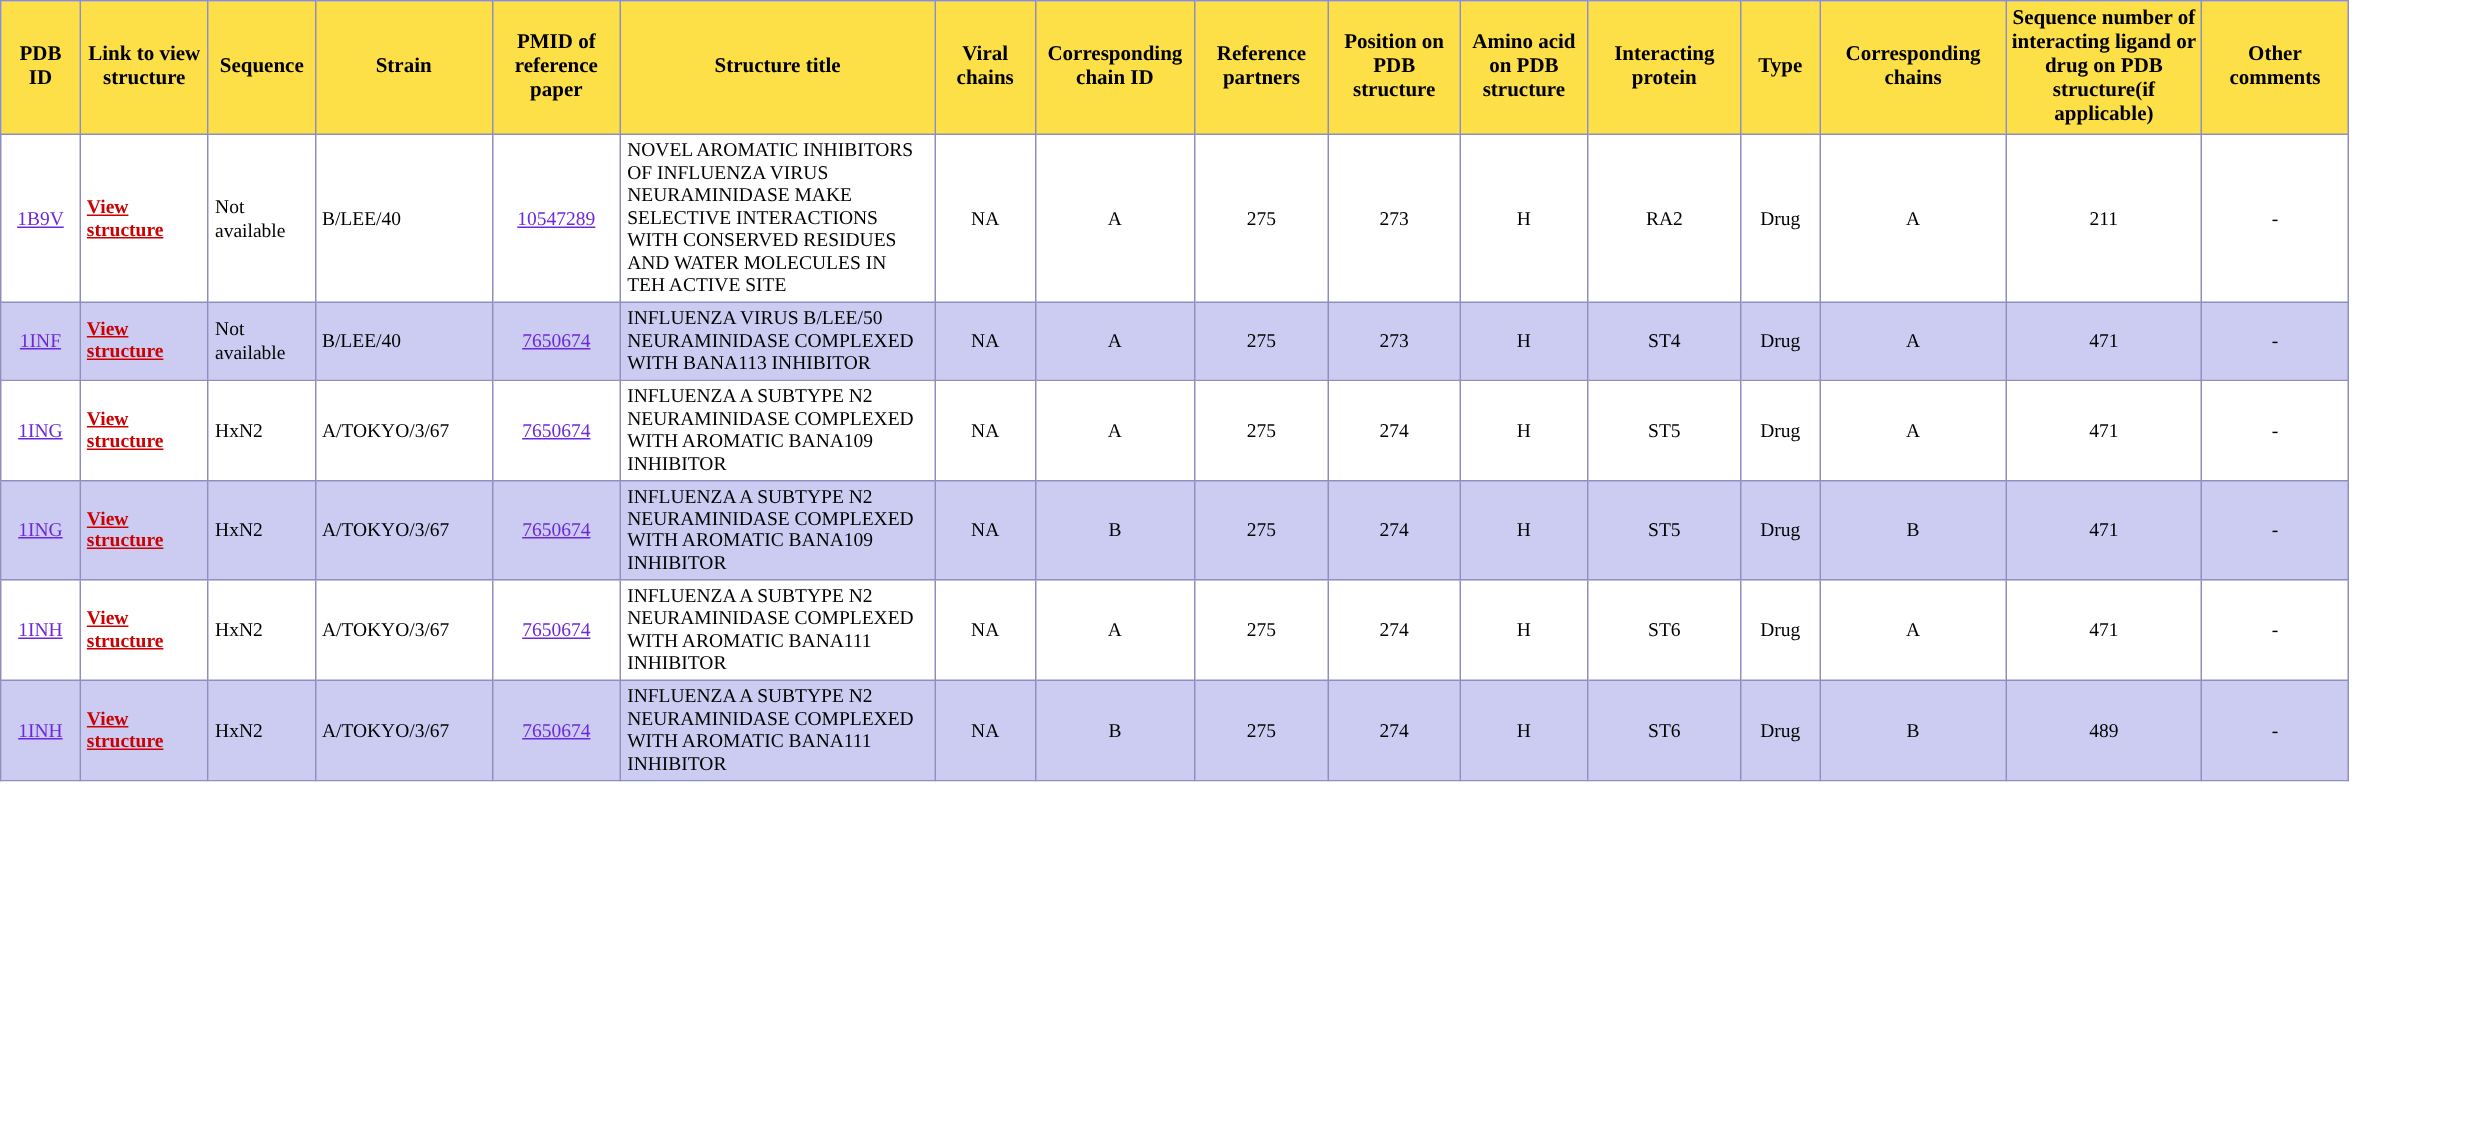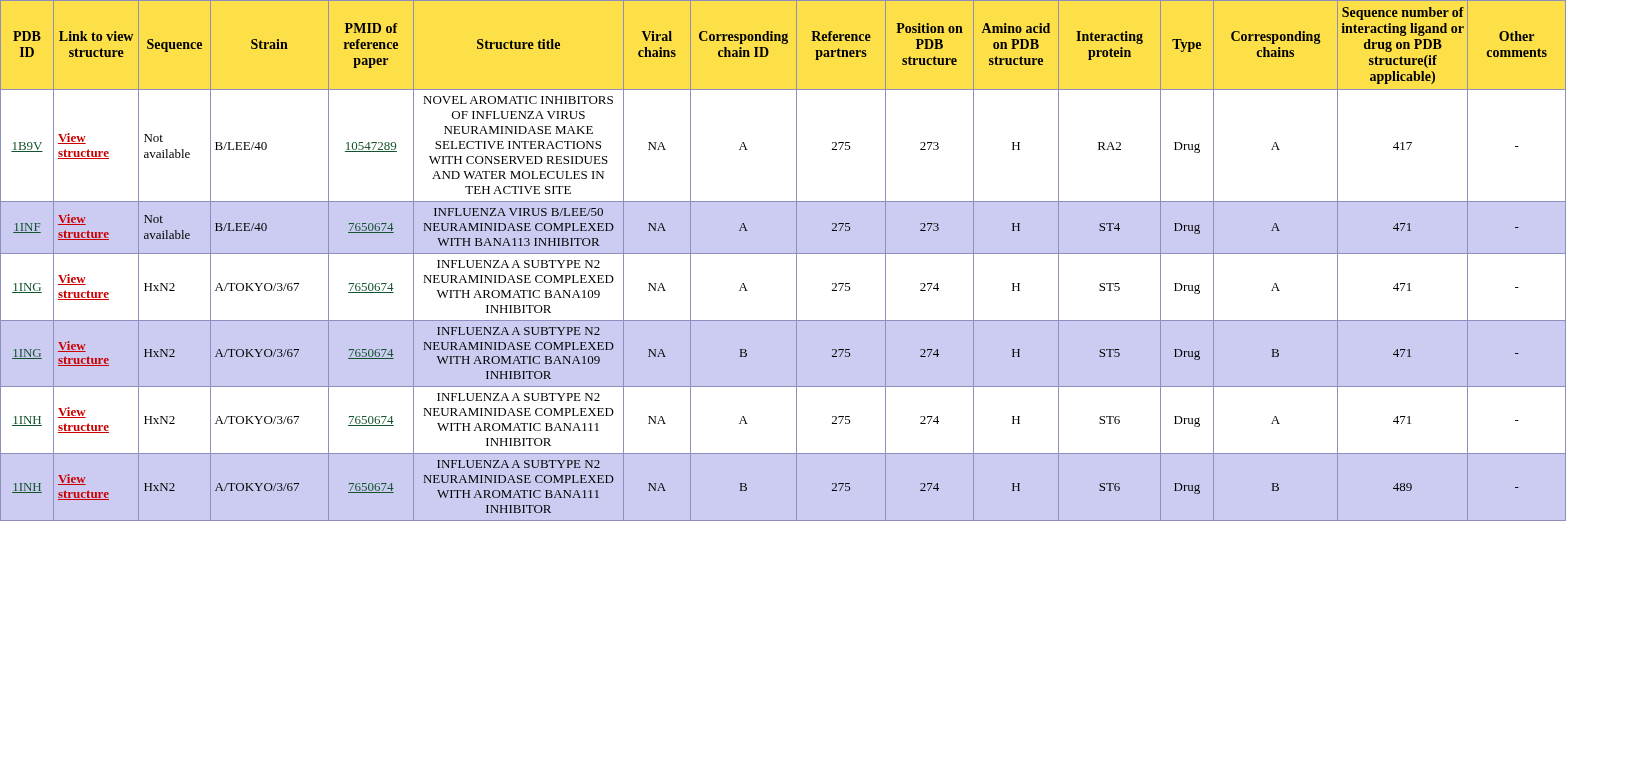--- a/index.html
+++ b/index.html
@@ -43,26 +43,26 @@
   table.data-table tbody tr.row-even td {
     background: #ccccf2;
   }
   td.c-center {
     text-align: center;
   }
   td.c-left {
     text-align: left;
   }
   td.title-cell {
-    text-align: center;
+    text-align: left;
     font-size: 13px;
     line-height: 1.15;
   }
   a.link-blue {
-    color: #14532d;
+    color: #6d28d9;
   }
   a.link-red {
     color: #cc0000;
     text-decoration: underline;
     font-weight: bold;
     display: inline-block;
     text-align: left;
     line-height: 1.15;
   }
   
@@ -136,21 +136,21 @@
         <td class="c-center"><a class="link-blue" href="#">10547289</a></td>
         <td class="title-cell">NOVEL AROMATIC INHIBITORS OF INFLUENZA VIRUS NEURAMINIDASE MAKE SELECTIVE INTERACTIONS WITH CONSERVED RESIDUES AND WATER MOLECULES IN TEH ACTIVE SITE</td>
         <td class="c-center">NA</td>
         <td class="c-center">A</td>
         <td class="c-center">275</td>
         <td class="c-center">273</td>
         <td class="c-center">H</td>
         <td class="c-center">RA2</td>
         <td class="c-center">Drug</td>
         <td class="c-center">A</td>
-        <td class="c-center">417</td>
+        <td class="c-center">211</td>
         <td class="c-center">-</td>
       </tr>
 
       <tr class="row-even">
         <td class="c-center"><a class="link-blue" href="#">1INF</a></td>
         <td class="c-center"><a class="link-red" href="#">View structure</a></td>
         <td class="c-left">Not available</td>
         <td class="c-left">B/LEE/40</td>
         <td class="c-center"><a class="link-blue" href="#">7650674</a></td>
         <td class="title-cell">INFLUENZA VIRUS B/LEE/50 NEURAMINIDASE COMPLEXED WITH BANA113 INHIBITOR</td>

